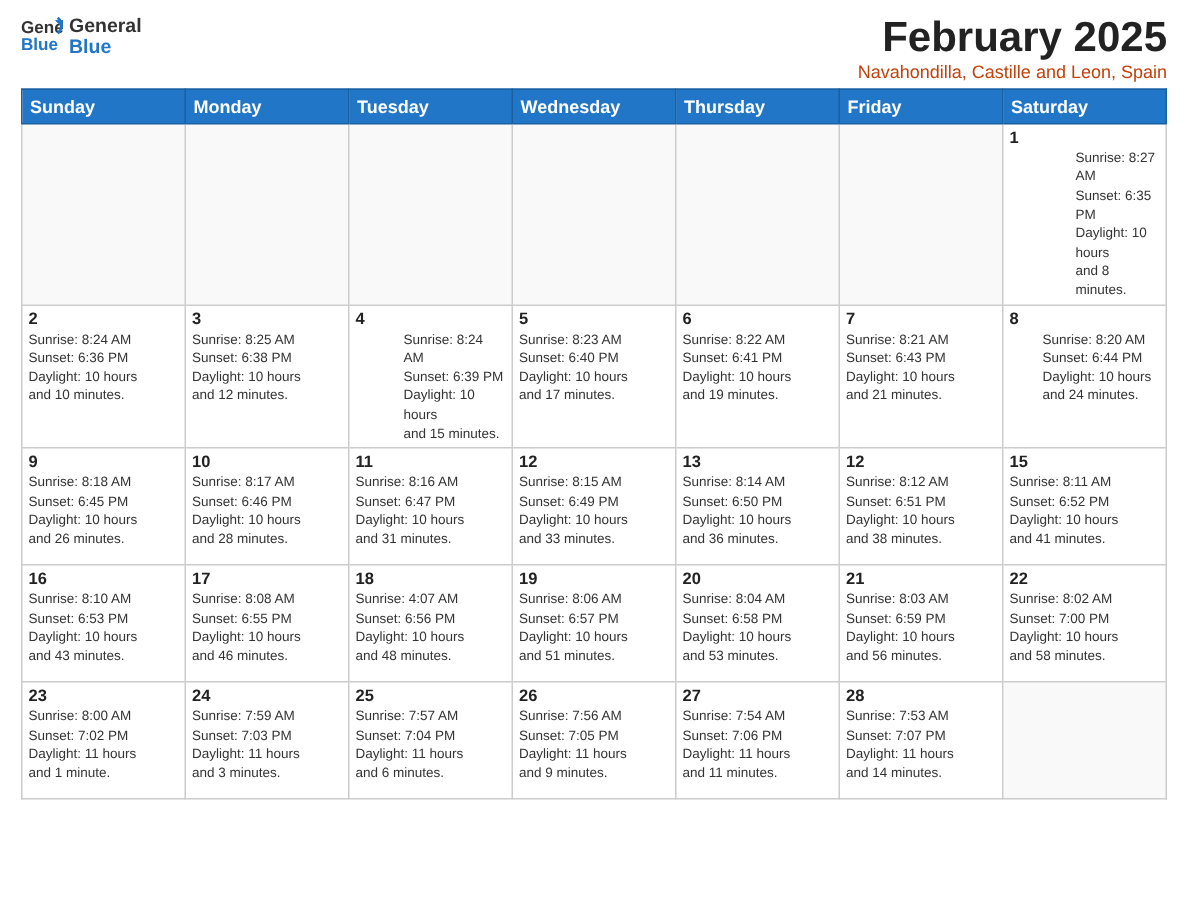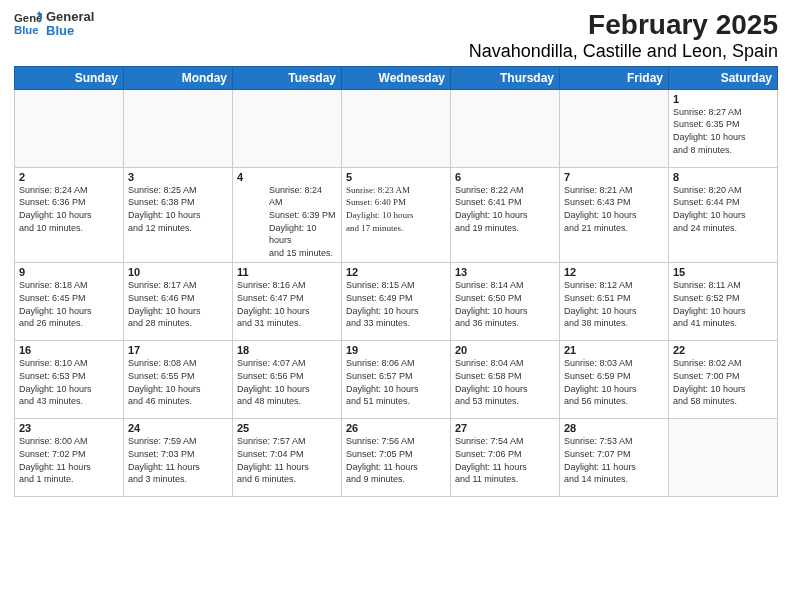--- a/index.html
+++ b/index.html
@@ -33,35 +33,35 @@
     .title-block {
       text-align: right;
     }
     .main-title {
       font-size: 28px;
       font-weight: bold;
       color: #222;
       line-height: 1.1;
     }
     .subtitle {
-      font-size: 18px;
-      color: #000000;
+      font-size: 12px;
+      color: #c2410c;
     }
     .calendar {
       width: 100%;
       border-collapse: collapse;
       margin-top: 4px;
     }
     .calendar th {
       background: #2176c7;
       color: #fff;
       font-size: 12px;
       font-weight: bold;
       padding: 4px 5px;
-      text-align: right;
+      text-align: left;
       border: 1px solid #1a5fa0;
     }
     .calendar td {
       border: 1px solid #ccc;
       vertical-align: top;
       padding: 3px 4px;
       font-size: 9.5px;
       color: #333;
       width: calc(100% / 7);
       height: 78px;
@@ -121,21 +121,21 @@
     <tbody id="calendar-body">
     <tr>
           <td class="empty-cell"></td>
           <td class="empty-cell"></td>
           <td class="empty-cell"></td>
           <td class="empty-cell"></td>
           <td class="empty-cell"></td>
           <td class="empty-cell"></td>
           <td>
             <span class="day-number">1</span>
-            <div class="day-info" style="white-space: pre-line;">Sunrise: 8:27 AM
+            <div class="day-info" style="white-space: pre-line; margin-left: 44px;">Sunrise: 8:27 AM
 Sunset: 6:35 PM
 Daylight: 10 hours
 and 8 minutes.</div>
           </td>
         </tr>
         <tr>
           <td>
             <span class="day-number">2</span>
             <div class="day-info" style="white-space: pre-line;">Sunrise: 8:24 AM
 Sunset: 6:36 PM
@@ -151,42 +151,42 @@
           </td>
           <td>
             <span class="day-number">4</span>
             <div class="day-info" style="white-space: pre-line; margin-left: 32px;">Sunrise: 8:24 AM
 Sunset: 6:39 PM
 Daylight: 10 hours
 and 15 minutes.</div>
           </td>
           <td>
             <span class="day-number">5</span>
-            <div class="day-info" style="white-space: pre-line; font-family: Liberation Serif, serif;">Sunrise: 8:23 AM
+            <div class="day-info" style="white-space: pre-line;">Sunrise: 8:23 AM
 Sunset: 6:40 PM
 Daylight: 10 hours
 and 17 minutes.</div>
           </td>
           <td>
             <span class="day-number">6</span>
             <div class="day-info" style="white-space: pre-line;">Sunrise: 8:22 AM
 Sunset: 6:41 PM
 Daylight: 10 hours
 and 19 minutes.</div>
           </td>
           <td>
             <span class="day-number">7</span>
             <div class="day-info" style="white-space: pre-line;">Sunrise: 8:21 AM
 Sunset: 6:43 PM
 Daylight: 10 hours
 and 21 minutes.</div>
           </td>
           <td>
             <span class="day-number">8</span>
-            <div class="day-info" style="white-space: pre-line;">Sunrise: 8:20 AM
+            <div class="day-info" style="white-space: pre-line; margin-left: 22px;">Sunrise: 8:20 AM
 Sunset: 6:44 PM
 Daylight: 10 hours
 and 24 minutes.</div>
           </td>
         </tr>
         <tr>
           <td>
             <span class="day-number">9</span>
             <div class="day-info" style="white-space: pre-line;">Sunrise: 8:18 AM
 Sunset: 6:45 PM

